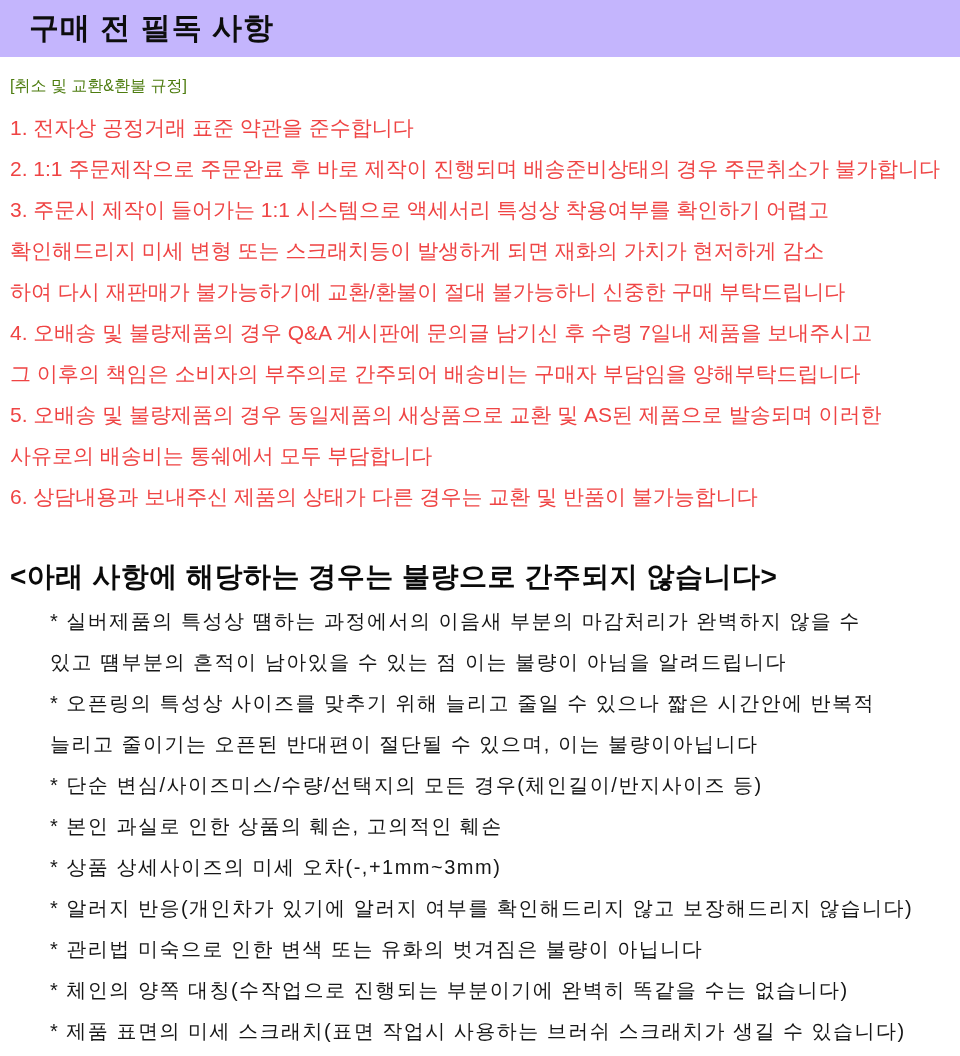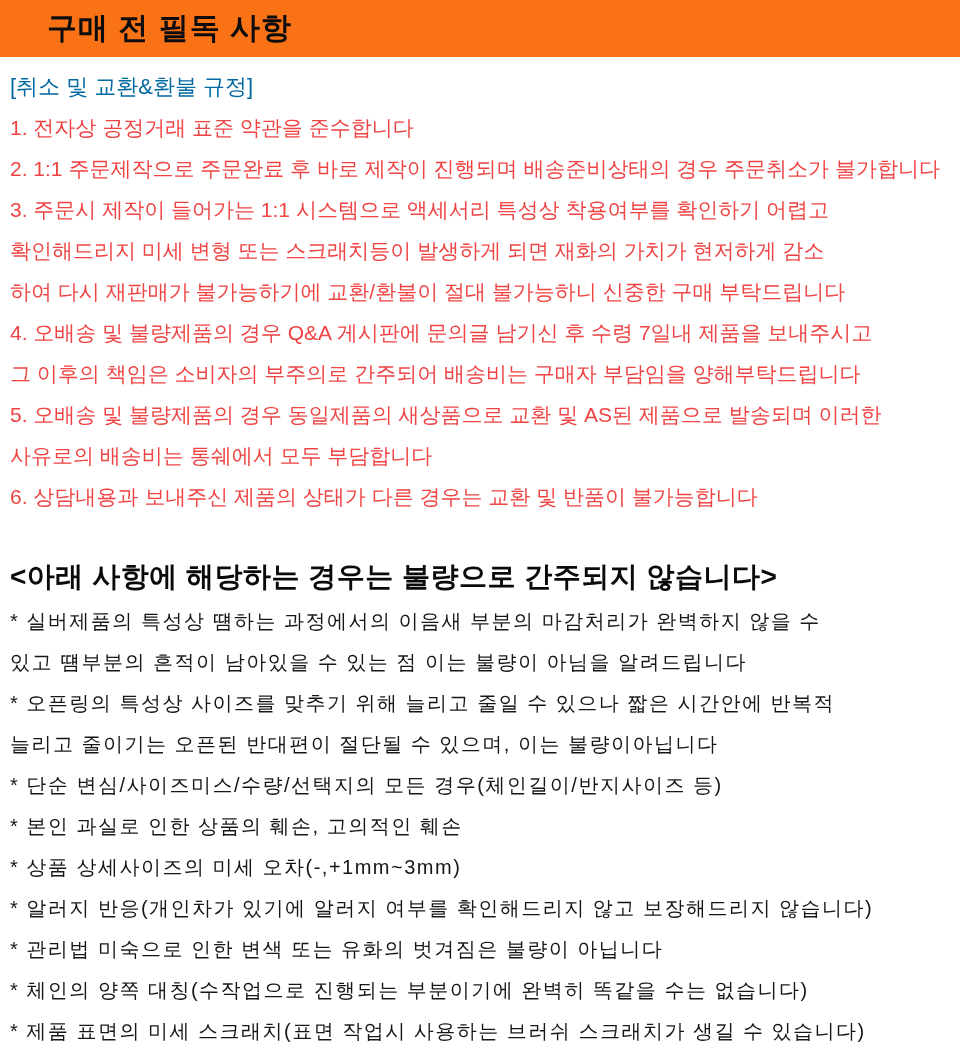--- a/index.html
+++ b/index.html
@@ -6,61 +6,61 @@
   html, body {
     width: 960px;
     background: #ffffff;
     font-family: "Liberation Sans", "DejaVu Sans", sans-serif;
     color: #111111;
   }
   body { height: 1056px; overflow: hidden; }
 
   .banner {
     height: 57px;
-    background: #f97316;
+    background: #c4b5fd;
     display: flex;
     align-items: center;
-    padding-left: 47px;
+    padding-left: 29px;
   }
   .banner-title {
     font-size: 30px;
     font-weight: 700;
     letter-spacing: 1px;
     color: #0d0d0d;
   }
 
   .content { padding: 0 10px; }
 
   .policy { margin-top: 9px; }
   .line {
     height: 41px;
     display: flex;
     align-items: center;
     font-size: 21px;
     white-space: nowrap;
     color: #ef4444;
   }
   .policy-heading {
-    font-size: 22px;
-    color: #0369a1;
+    font-size: 16px;
+    color: #4d7c0f;
   }
 
   .defects-heading {
     margin-top: 40px;
     height: 40px;
     display: flex;
     align-items: center;
     font-size: 28px;
     font-weight: 700;
     letter-spacing: 0.5px;
     color: #0a0a0a;
     white-space: nowrap;
   }
 
-  .defects { margin-top: 4px; }
+  .defects { margin-top: 4px; margin-left: 40px; }
   .defect-line {
     height: 41px;
     display: flex;
     align-items: center;
     font-size: 20px;
     letter-spacing: 1.5px;
     white-space: nowrap;
     color: #161616;
   }
 </style>

